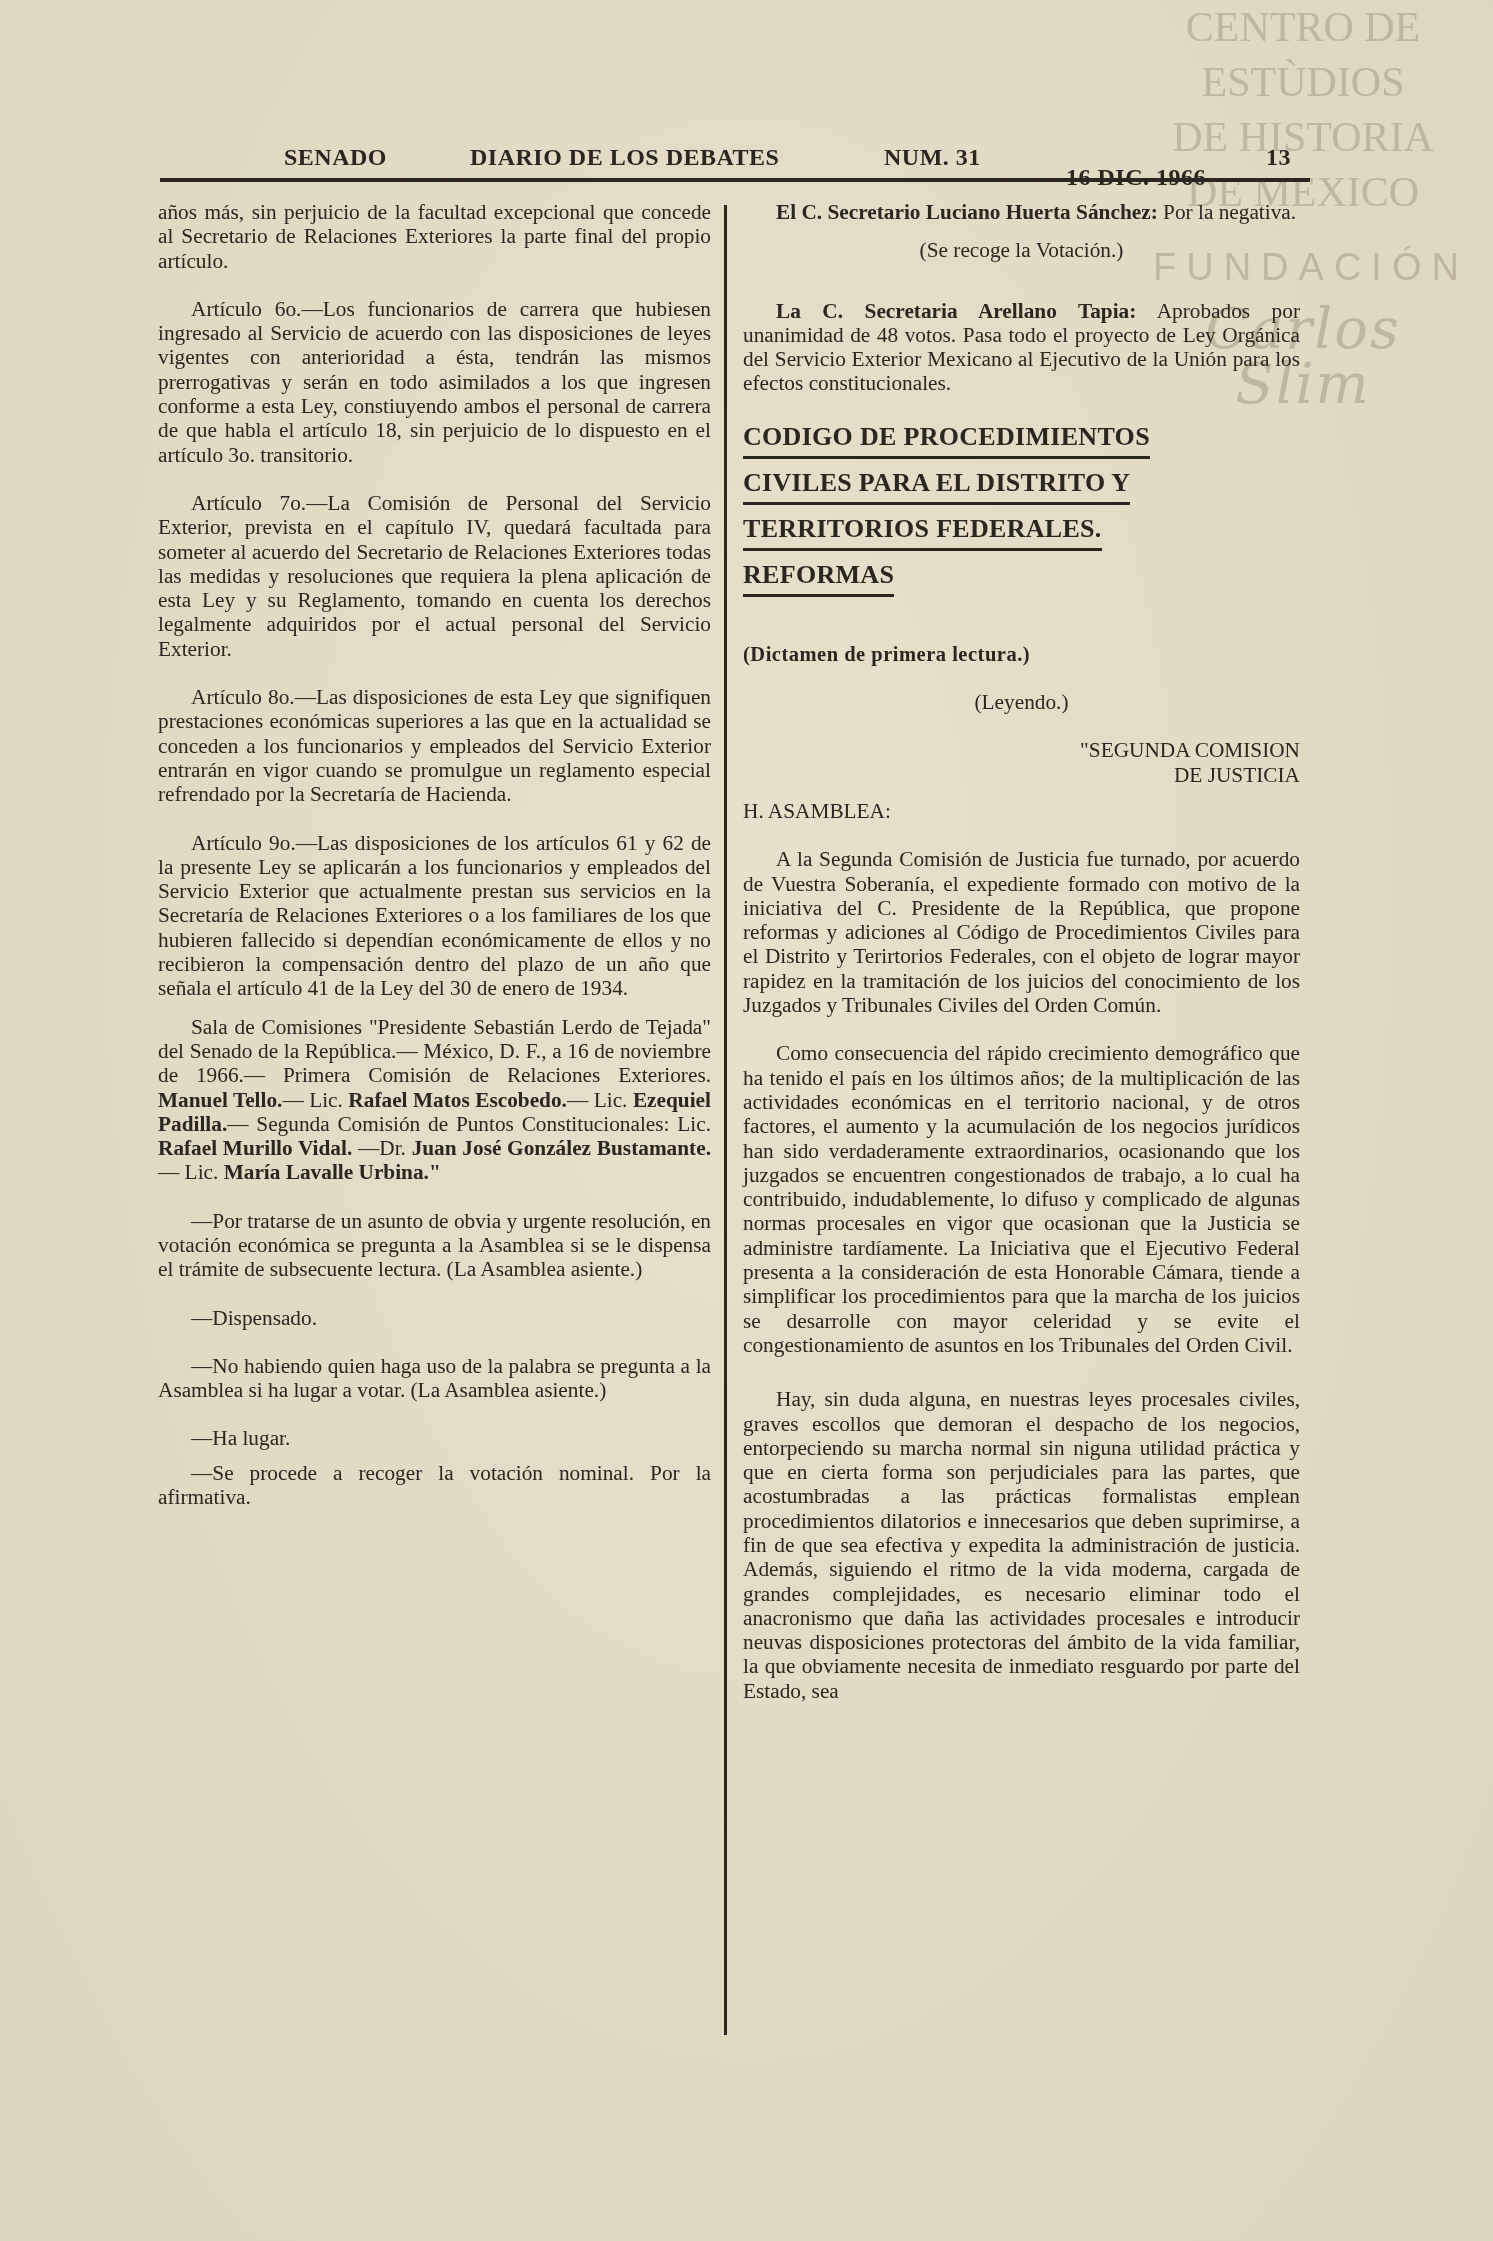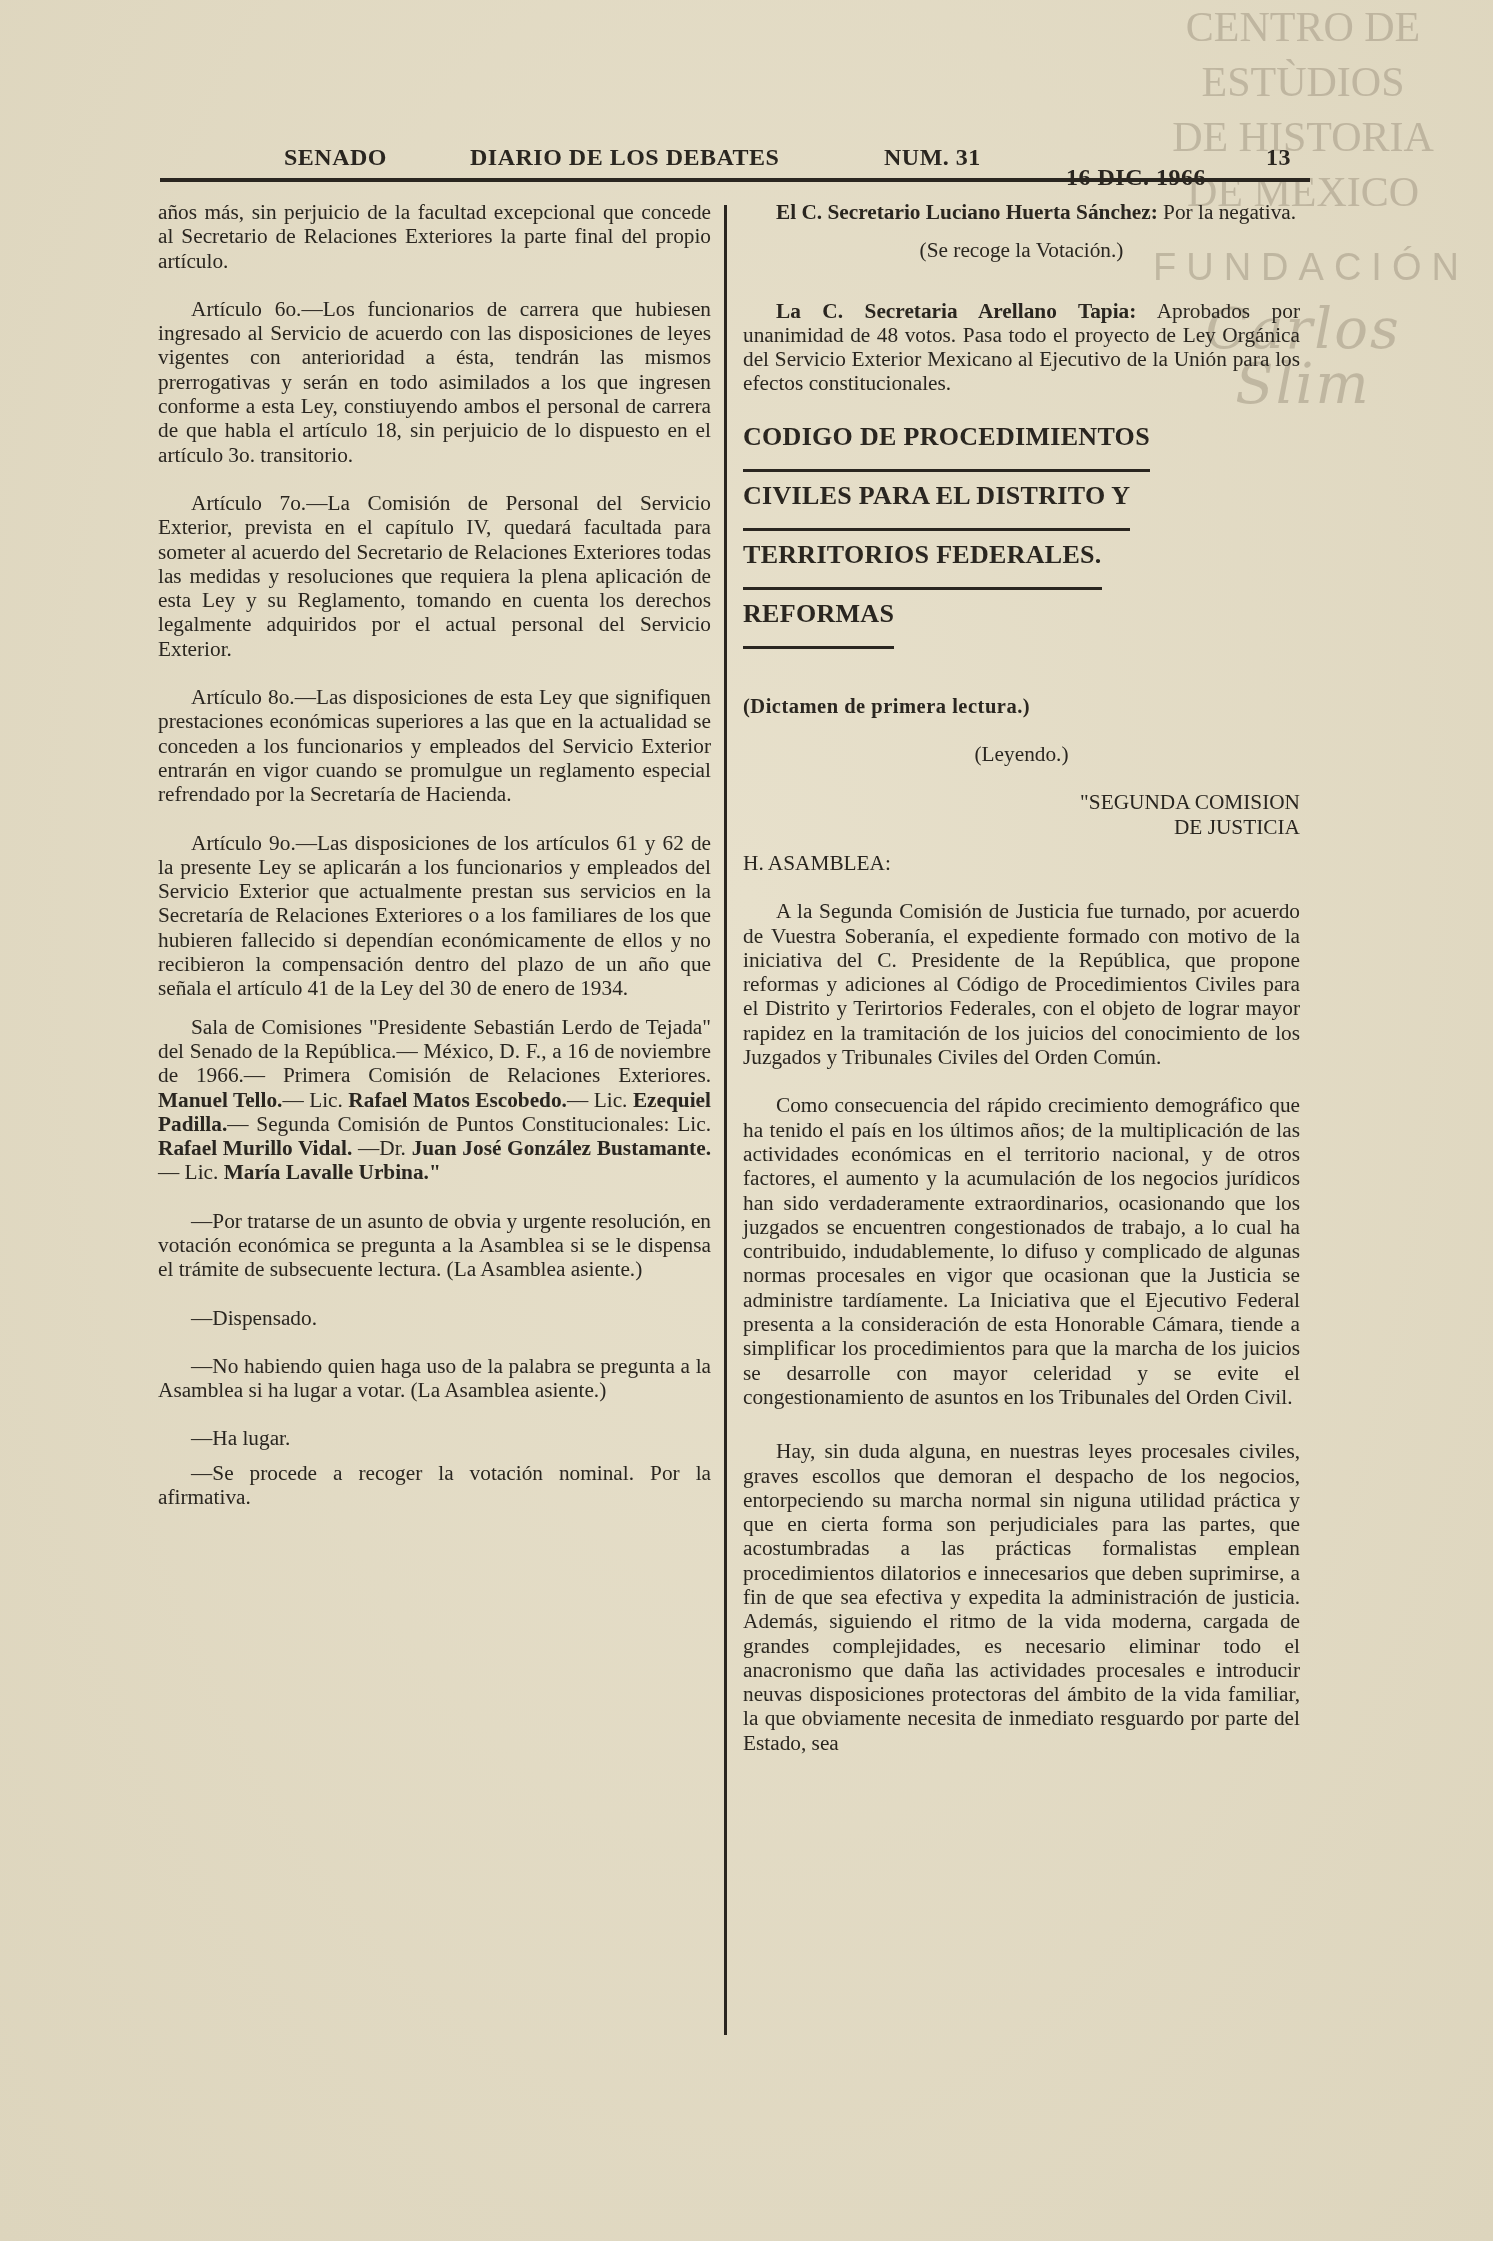--- a/index.html
+++ b/index.html
@@ -54,21 +54,21 @@
     }
     p { margin: 0 0 24px 0; text-indent: 33px; }
     p.noindent { text-indent: 0; }
     p.center { text-align: center; text-indent: 0; }
     p.right { text-align: right; text-indent: 0; }
     b { font-weight: bold; }
     .heading {
       font-family: "Liberation Serif", serif; font-weight: bold;
       font-size: 26px; line-height: 30px; letter-spacing: 0.3px;
       display: inline-block; border-bottom: 3px solid #2a2620;
-      padding-bottom: 17px; margin-bottom: 9px;
+      padding-bottom: 4px; margin-bottom: 9px;
     }
     .heading-block { margin: 0 0 36px 0; }
     .heading-block .heading-row { display: block; }
     .sub-bold { font-weight: bold; text-indent: 0; font-size: 20.5px; letter-spacing: 0.5px; }
   </style>
 </head>
 <body>
 
 <div class="page">
 

